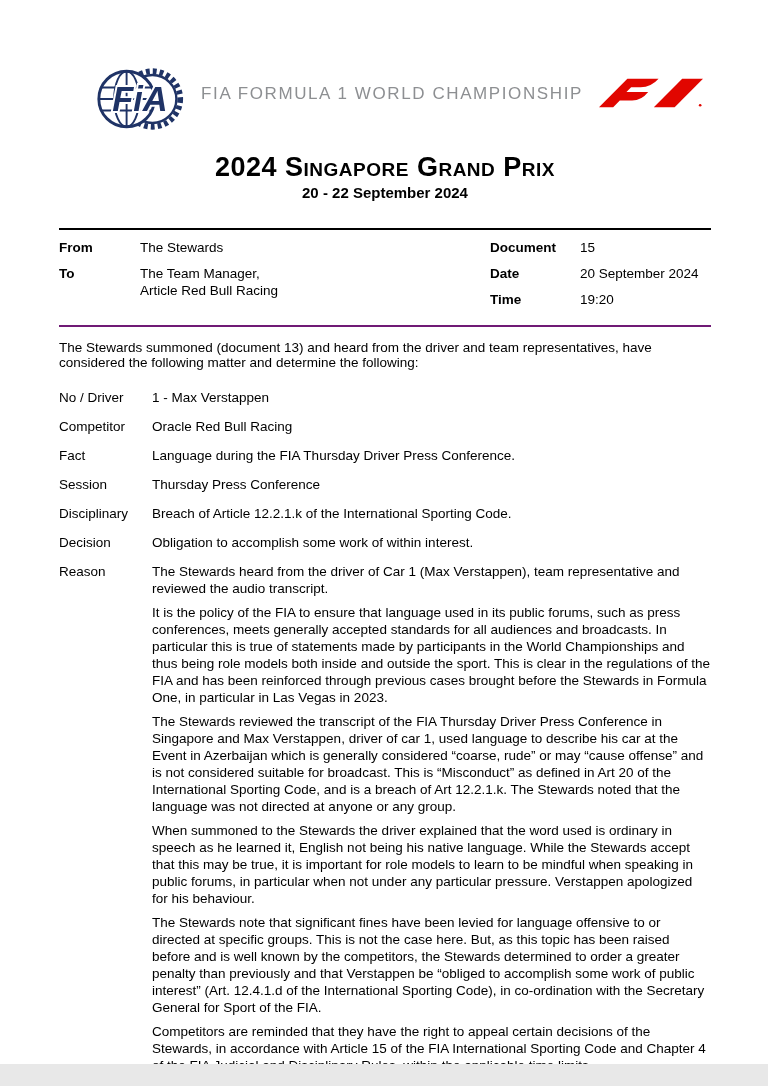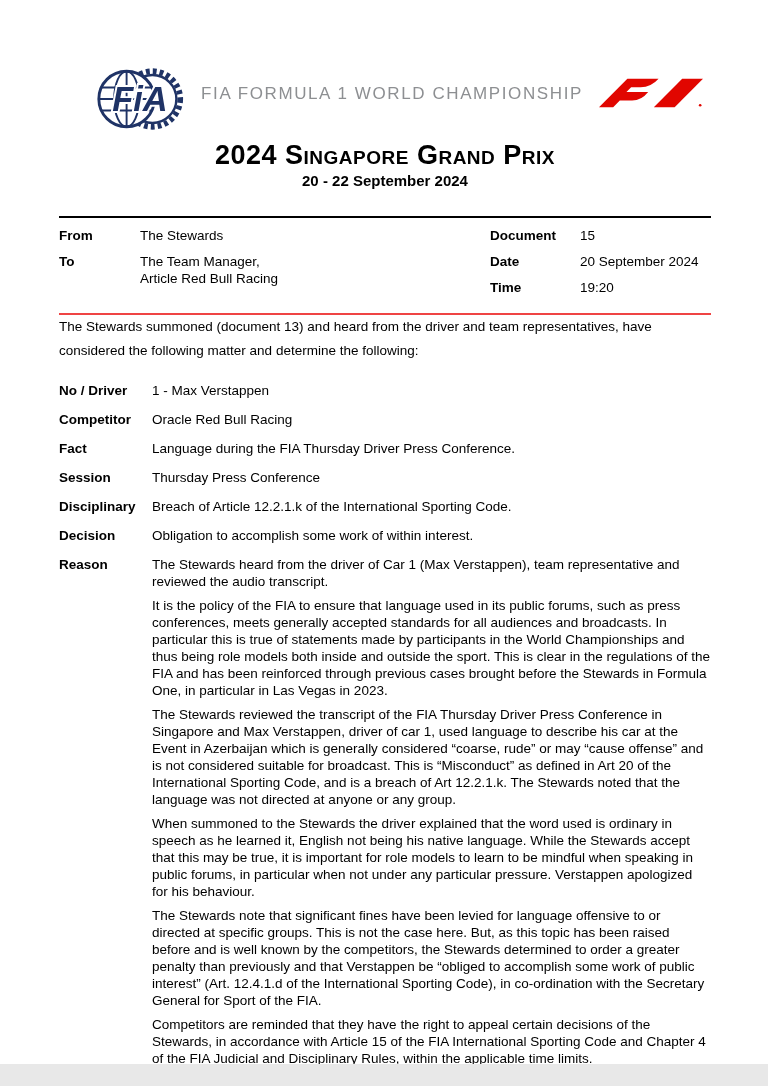--- a/index.html
+++ b/index.html
@@ -29,61 +29,62 @@
     font-size: 17px;
     letter-spacing: 1.6px;
     color: #8d8f92;
     font-weight: 400;
     margin-top: 24px;
     white-space: nowrap;
   }
   .f1-logo { width: 104px; height: 30px; margin-top: 18px; margin-right: 8px; flex: 0 0 auto; }
 
   
-  .title-block { text-align: center; margin-top: 0; }
+  .title-block { text-align: center; margin-top: 12px; }
   .gp-title {
     font-size: 27px;
     font-weight: bold;
     font-variant: small-caps;
     letter-spacing: 0.5px;
   }
   .gp-dates { font-size: 15px; font-weight: bold; margin-top: 1px; }
 
   
   .meta {
     margin-top: 27px;
     border-top: 2px solid #000;
-    border-bottom: 2px solid #ef4444;
+    border-bottom: 2px solid #701a75;
     padding: 9px 0 17px 0;
     display: flex;
     font-size: 13.5px;
     line-height: 17px;
   }
   .meta-left { flex: 0 0 431px; }
   .meta-right { flex: 1 1 auto; }
   .meta-row { display: flex; margin-top: 9px; }
   .meta-row:first-child { margin-top: 0; }
   .meta-label { font-weight: bold; }
   .meta-left .meta-label { width: 81px; flex: 0 0 81px; }
   .meta-right .meta-label { width: 90px; flex: 0 0 90px; }
   .prewrap { white-space: pre-line; }
 
   
   .intro {
+    margin-top: 13px;
     font-size: 13.5px;
-    line-height: 24px;
+    line-height: 15px;
   }
   .fields { margin-top: 19px; }
   .field-row {
     display: flex;
     font-size: 13.5px;
     line-height: 17px;
     margin-bottom: 12px;
   }
-  .field-label { font-weight: bold; width: 93px; flex: 0 0 93px; }
+  .field-label { font-weight: normal; width: 93px; flex: 0 0 93px; }
   .field-value { flex: 1 1 auto; }
   .reason-paragraphs p { margin: 0 0 7px 0; }
   .reason-paragraphs p:last-child { margin-bottom: 0; }
 </style>
 </head>
 <body>
 
 <div class="page">
   <div class="content">
 

